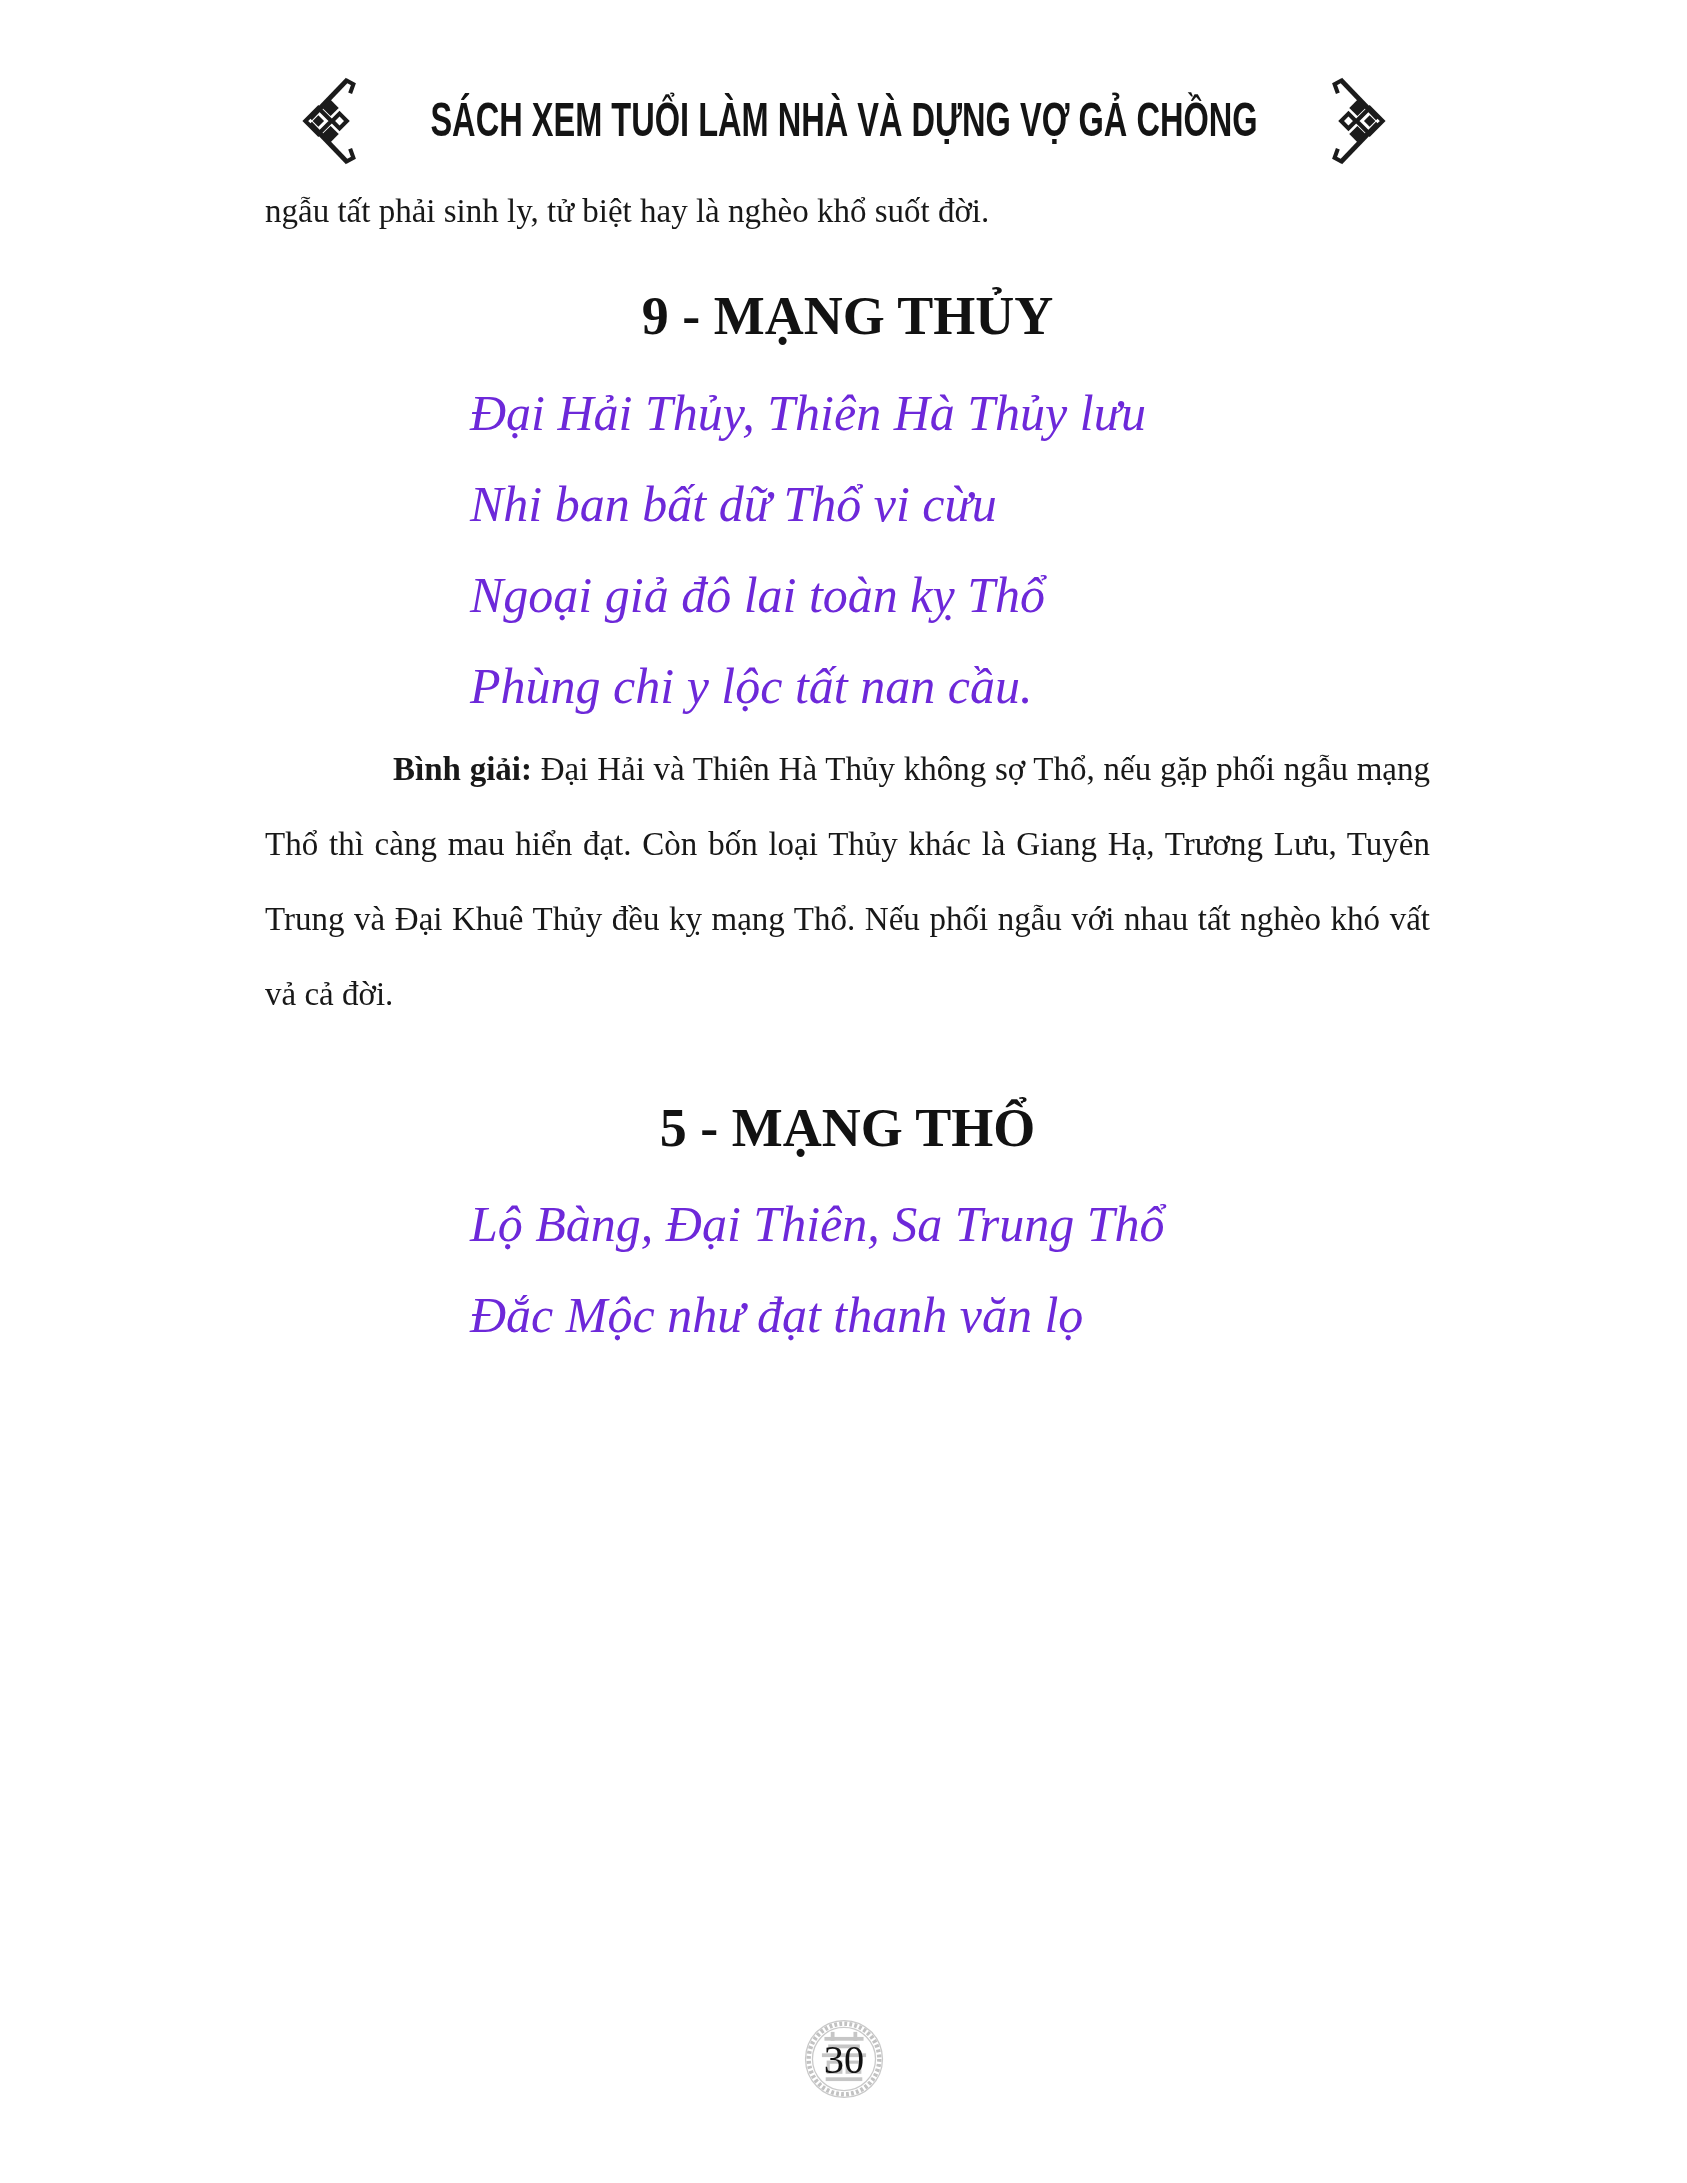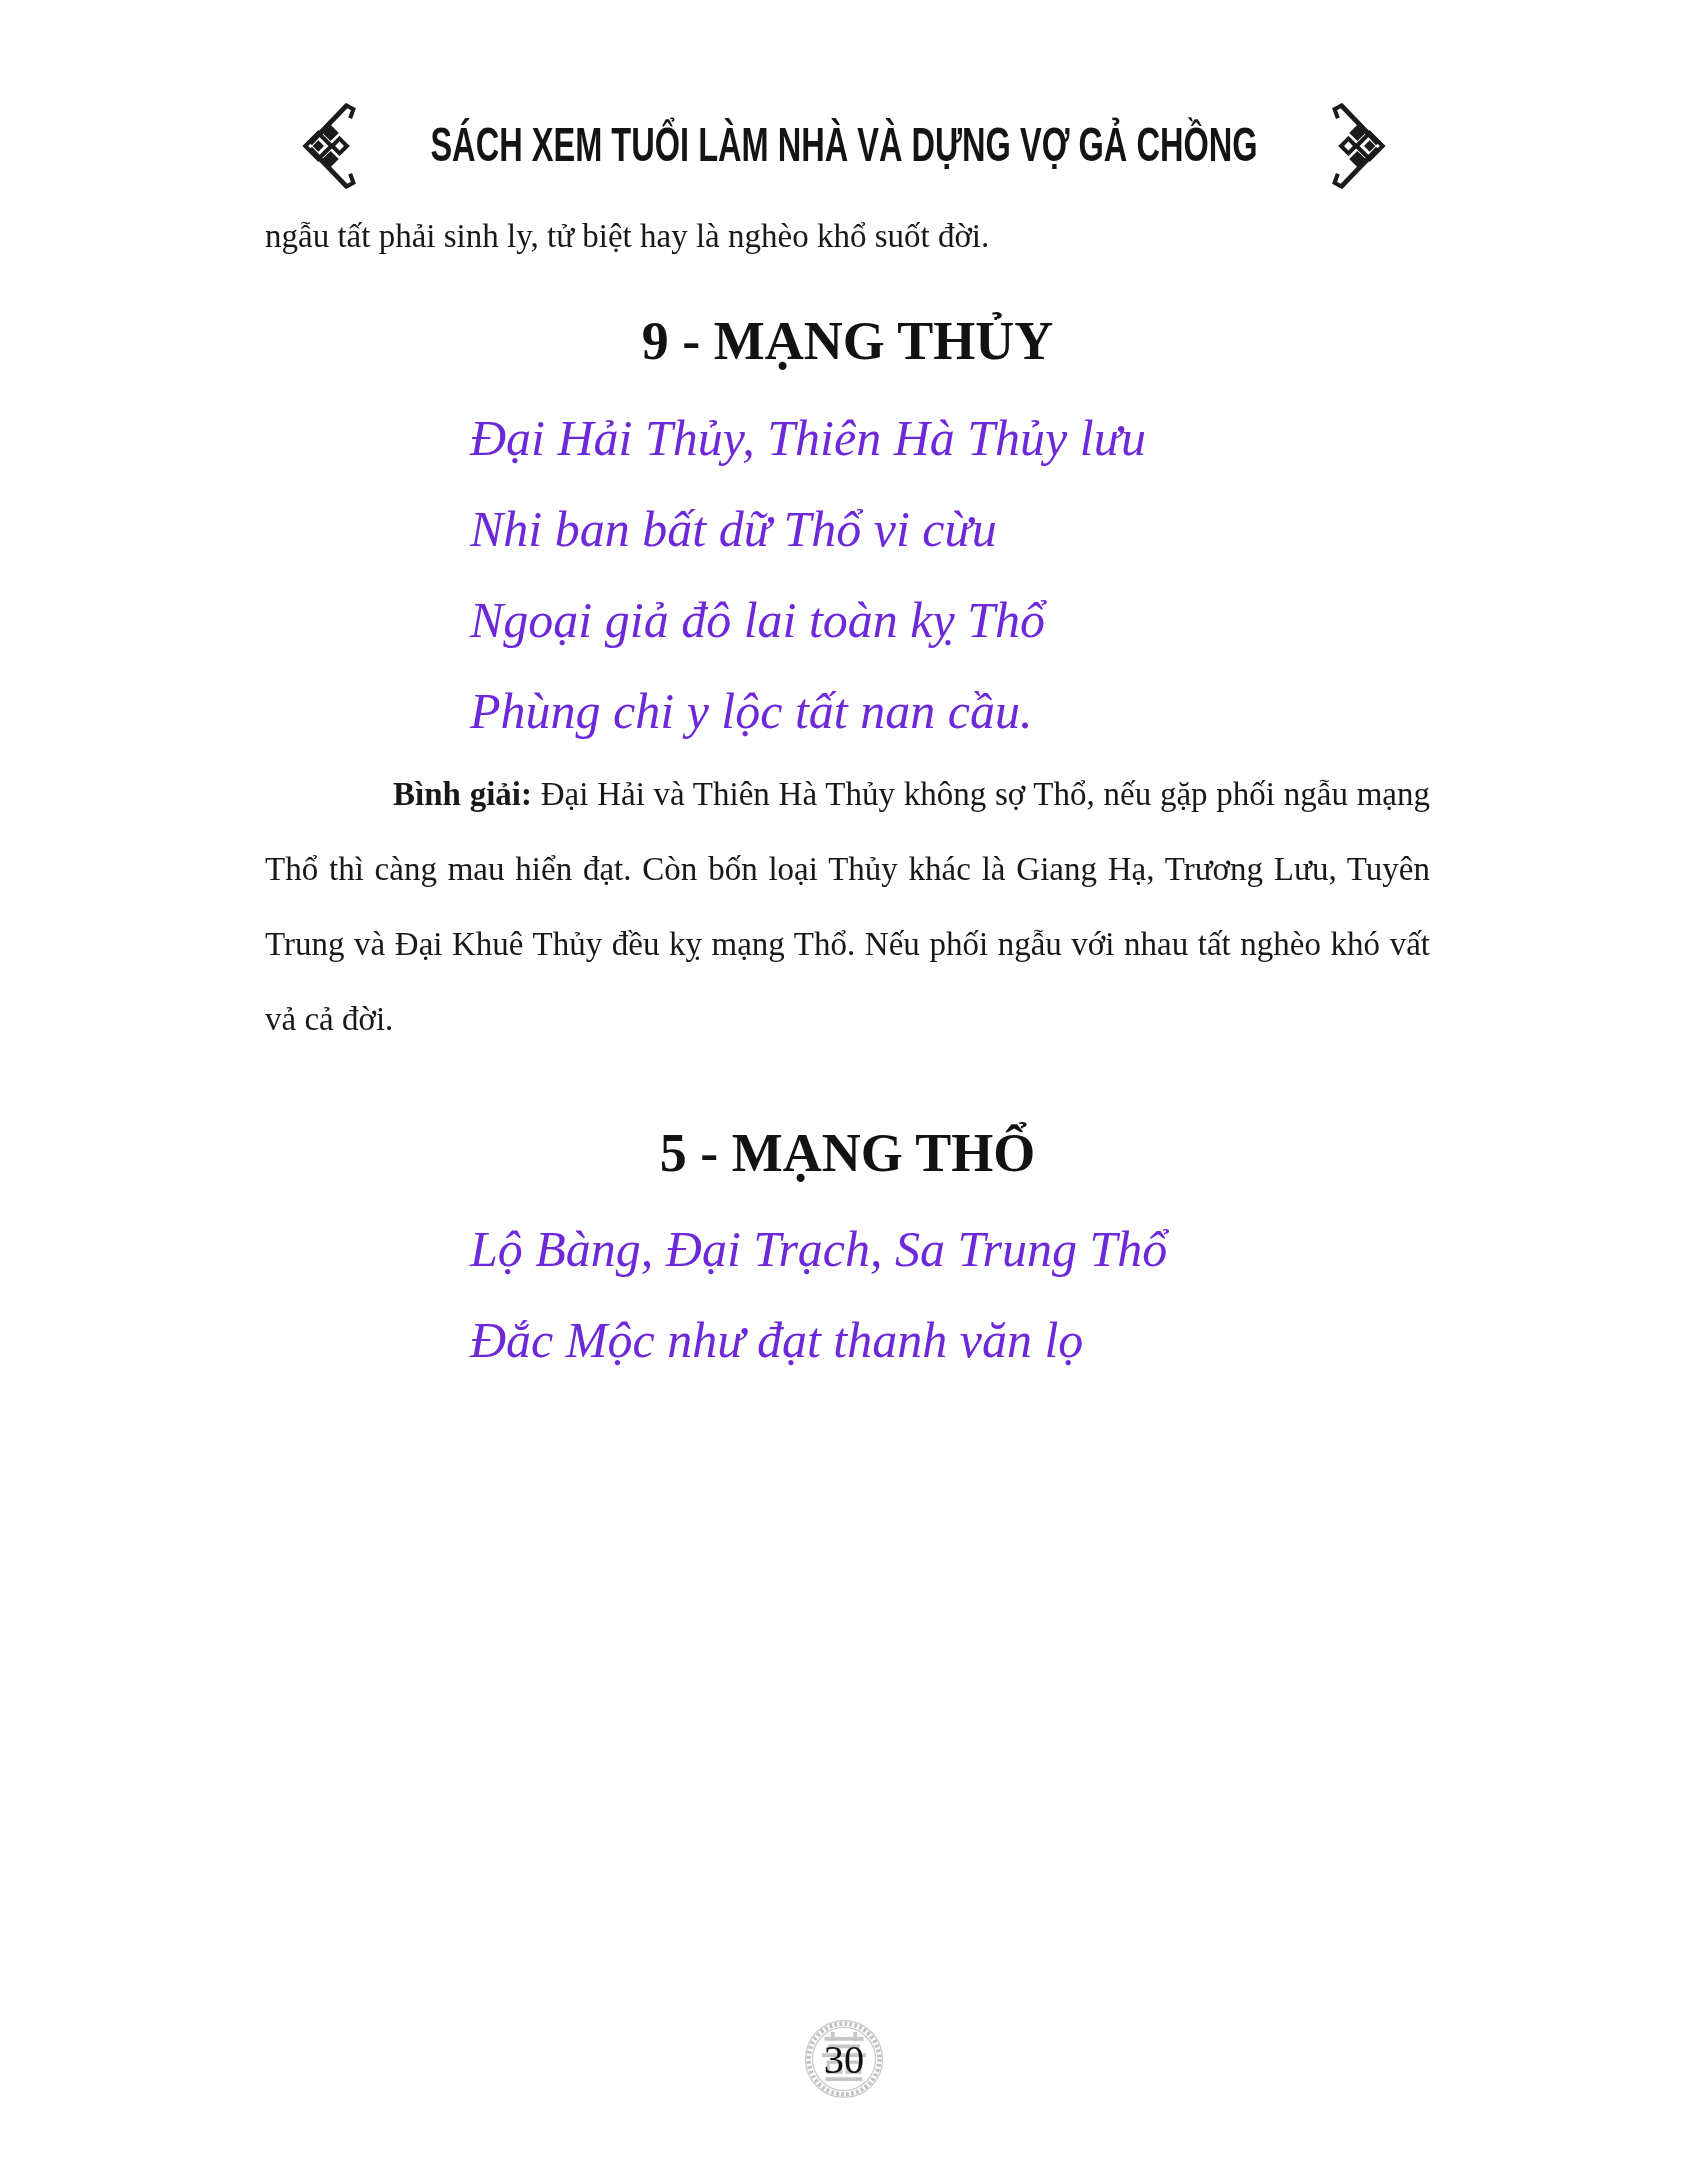--- a/index.html
+++ b/index.html
@@ -12,21 +12,21 @@
     font-family: "Liberation Serif", "DejaVu Serif", serif;
     overflow: hidden;
   }
 
   
   .header {
     display: flex;
     align-items: center;
     justify-content: center;
     gap: 17px;
-    padding-top: 93px;
+    padding-top: 68px;
     height: 106px;
   }
   .header .title {
     font-family: "Liberation Sans", "DejaVu Sans", sans-serif;
     font-weight: 700;
     font-size: 37px;
     white-space: nowrap;
     transform: scale(0.88, 1.28);
     transform-origin: center;
     letter-spacing: 0;
@@ -138,21 +138,21 @@
       <div class="line">Nhi ban bất dữ Thổ vi cừu</div>
       <div class="line">Ngoại giả đô lai toàn kỵ Thổ</div>
       <div class="line">Phùng chi y lộc tất nan cầu.</div>
     </div>
 
     <p class="body commentary"><b>Bình giải:</b><span> Đại Hải và Thiên Hà Thủy không sợ Thổ, nếu gặp phối ngẫu mạng Thổ thì càng mau hiển đạt. Còn bốn loại Thủy khác là Giang Hạ, Trương Lưu, Tuyên Trung và Đại Khuê Thủy đều kỵ mạng Thổ. Nếu phối ngẫu với nhau tất nghèo khó vất vả cả đời.</span></p>
 
     <h2 class="section second">5 - MẠNG THỔ</h2>
 
     <div class="verse">
-      <div class="line">Lộ Bàng, Đại Trạch, Sa Trung Thổ</div>
+      <div class="line">Lộ Bàng, Đại Thiên, Sa Trung Thổ</div>
       <div class="line">Đắc Mộc như đạt thanh văn lọ</div>
     </div>
 
   </main>
 
   <svg class="medallion" viewBox="0 0 130 130">
     <circle cx="65" cy="65" r="61" fill="#ffffff" stroke="#c9c9c9" stroke-width="2"></circle>
     <circle cx="65" cy="65" r="56" fill="none" stroke="#c2c2c2" stroke-width="7" stroke-dasharray="4.5 3.5"></circle>
     <circle cx="65" cy="65" r="50" fill="none" stroke="#c9c9c9" stroke-width="2"></circle>
     <g>

